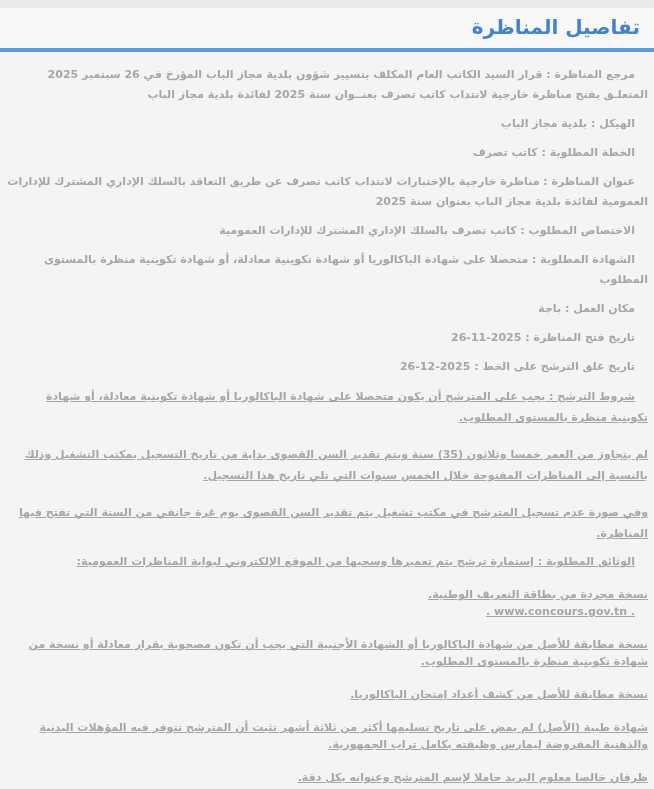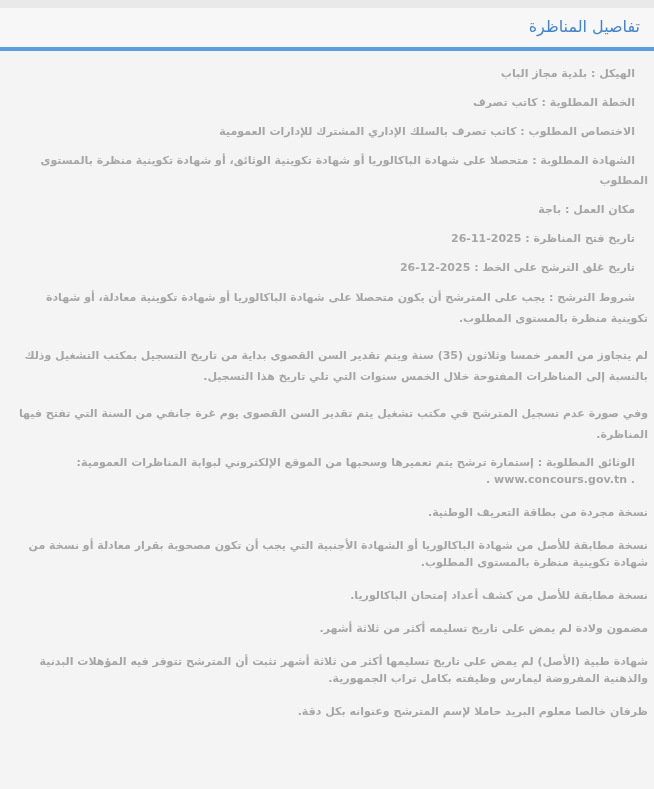--- a/index.html
+++ b/index.html
@@ -4,66 +4,67 @@
 <style>
   html,body{margin:0;padding:0;}
   body{
     width:654px;height:789px;overflow:hidden;
     background:#f4f4f5;
     font-family:"DejaVu Sans",sans-serif;
     -webkit-font-smoothing:antialiased;
   }
   .topstrip{height:8px;background:#e9e9e9;}
   .titlebar{background:#f7f7f8;padding:9px 14px 10px 14px;direction:rtl;text-align:right;}
-  .page-title{color:#4383c9;font-size:16px;font-weight:normal;line-height:20px;}
+  .page-title{color:#4383c9;font-size:20px;font-weight:bold;line-height:20px;}
   .accent-rule{height:4px;background:#5b9cdc;width:100%;}
   .content{
     direction:rtl;text-align:right;
     padding:13px 6px 0 6px;
     color:#a6a6a6;font-size:11px;font-weight:bold;
   }
   .field{line-height:20px;margin:0 0 9px 0;text-indent:13px;}
-  .blk{margin:0 0 9px 0;}
+  .blk{margin:0 0 9px 0;text-decoration:underline;}
   .cond-line{line-height:21px;}
   .doc-line{line-height:17px;}
   .ind{text-indent:13px;}
   .flush{text-indent:0;margin-top:16px;}
 </style>
 </head>
 <body>
 
 <div class="topstrip"></div>
 
 <div class="titlebar">
   <span class="page-title">تفاصيل المناظرة</span>
 </div>
 
 <div class="accent-rule"></div>
 
 <div class="content">
 
+  <div class="field">مرجع المناظرة : قرار السيد الكاتب العام المكلف بتسيير شؤون بلدية مجاز الباب المؤرخ في 26 سبتمبر 2025 المتعلـق بفتح مناظرة خارجية لانتداب كاتب تصرف بعنــوان سنة 2025 لفائدة بلدية مجاز الباب</div>
   <div class="field">الهيكل : بلدية مجاز الباب</div>
   <div class="field">الخطة المطلوبة : كاتب تصرف</div>
+  <div class="field">عنوان المناظرة : مناظرة خارجية بالإختبارات لانتداب كاتب تصرف عن طريق التعاقد بالسلك الإداري المشترك للإدارات العمومية لفائدة بلدية مجاز الباب بعنوان سنة 2025</div>
   <div class="field">الاختصاص المطلوب : كاتب تصرف بالسلك الإداري المشترك للإدارات العمومية</div>
-  <div class="field">الشهادة المطلوبة : متحصلا على شهادة الباكالوريا أو شهادة تكوينية الوثائق، أو شهادة تكوينية منظرة بالمستوى المطلوب</div>
+  <div class="field">الشهادة المطلوبة : متحصلا على شهادة الباكالوريا أو شهادة تكوينية معادلة، أو شهادة تكوينية منظرة بالمستوى المطلوب</div>
   <div class="field">مكان العمل : باجة</div>
   <div class="field">تاريخ فتح المناظرة : 2025-11-26</div>
   <div class="field">تاريخ غلق الترشح على الخط : 2025-12-26</div>
 
   <div class="blk">
     <div class="cond-line ind">شروط الترشح : يجب على المترشح أن يكون متحصلا على شهادة الباكالوريا أو شهادة تكوينية معادلة، أو شهادة تكوينية منظرة بالمستوى المطلوب.</div>
     <div class="cond-line flush">لم يتجاوز من العمر خمسا وثلاثون (35) سنة ويتم تقدير السن القصوى بداية من تاريخ التسجيل بمكتب التشغيل وذلك بالنسبة إلى المناظرات المفتوحة خلال الخمس سنوات التي تلي تاريخ هذا التسجيل.</div>
     <div class="cond-line flush">وفي صورة عدم تسجيل المترشح في مكتب تشغيل يتم تقدير السن القصوى يوم غرة جانفي من السنة التي تفتح فيها المناظرة.</div>
   </div>
 
   <div class="blk">
     <div class="doc-line ind">الوثائق المطلوبة : إستمارة ترشح يتم تعميرها وسحبها من الموقع الإلكتروني لبوابة المناظرات العمومية:</div>
+    <div class="doc-line flush">نسخة مجردة من بطاقة التعريف الوطنية.</div>
     <div class="doc-line ind">. www.concours.gov.tn .</div>
-    <div class="doc-line flush">نسخة مجردة من بطاقة التعريف الوطنية.</div>
     <div class="doc-line flush">نسخة مطابقة للأصل من شهادة الباكالوريا أو الشهادة الأجنبية التي يجب أن تكون مصحوبة بقرار معادلة أو نسخة من شهادة تكوينية منظرة بالمستوى المطلوب.</div>
     <div class="doc-line flush">نسخة مطابقة للأصل من كشف أعداد إمتحان الباكالوريا.</div>
-    <div class="doc-line flush">مضمون ولادة لم يمض على تاريخ تسليمه أكثر من ثلاثة أشهر.</div>
     <div class="doc-line flush">شهادة طبية (الأصل) لم يمض على تاريخ تسليمها أكثر من ثلاثة أشهر تثبت أن المترشح تتوفر فيه المؤهلات البدنية والذهنية المفروضة ليمارس وظيفته بكامل تراب الجمهورية.</div>
     <div class="doc-line flush">ظرفان خالصا معلوم البريد حاملا لإسم المترشح وعنوانه بكل دقة.</div>
 
   </div>
 
 </div>
 
 </body></html>

